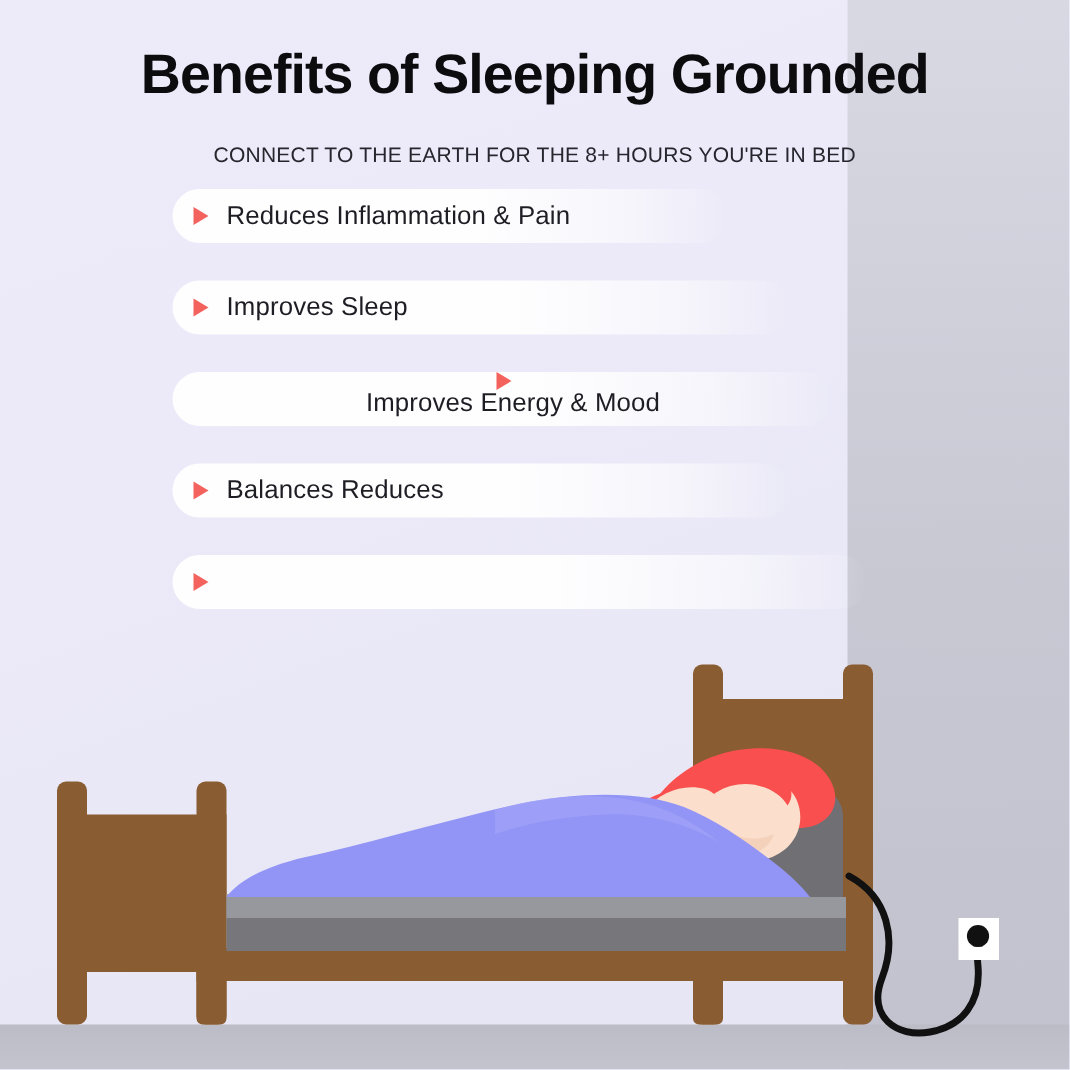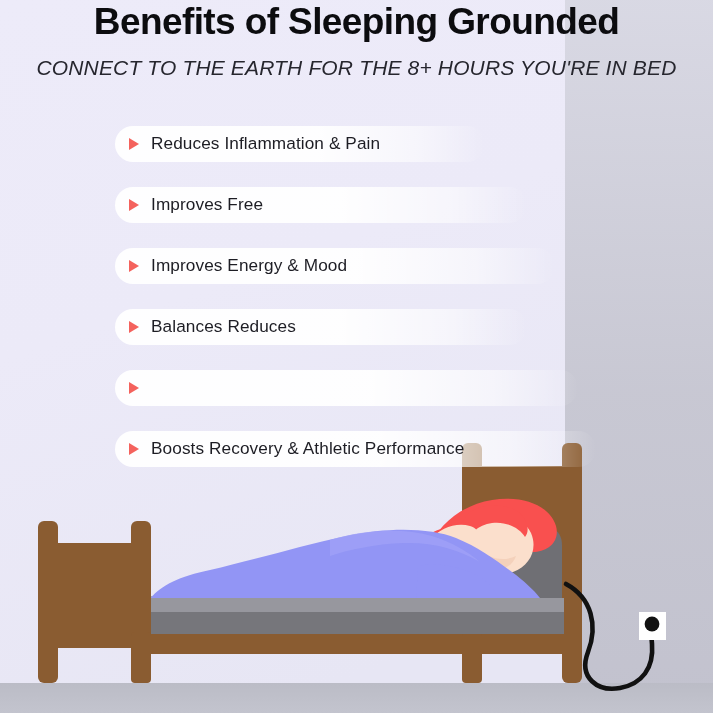--- a/index.html
+++ b/index.html
@@ -27,37 +27,37 @@
   .header {
     position: absolute;
     top: 0;
     left: 0;
     width: 713px;
     text-align: center;
     z-index: 6;
   }
   .title {
     margin: 0;
+    padding-top: 28px;
     font-size: 37px;
     font-weight: bold;
     letter-spacing: -0.6px;
     color: #0c0c0f;
     line-height: 1.18;
     font-family: "Liberation Sans", sans-serif;
   }
   .subtitle {
-    margin: 0;
+    margin: 12px;
     padding-top: 11px;
-    font-size: 21px;
+    font-size: 14px;
     font-weight: normal;
     letter-spacing: 0.15px;
     color: #26262e;
     line-height: 1.2;
     white-space: nowrap;
-    font-style: italic;
   }
 
   
   .benefits {
     position: absolute;
     top: 126px;
     left: 115px;
     z-index: 6;
     list-style: none;
     margin: 0;
@@ -219,32 +219,28 @@
     <p class="subtitle">CONNECT TO THE EARTH FOR THE 8+ HOURS YOU'RE IN BED</p>
   </div>
 
   <ul class="benefits" id="benefit-list">
       <li class="benefit-row" style="width: 370px;">
         <span class="arrow-icon"></span>
         <span class="benefit-label">Reduces Inflammation &amp; Pain</span>
       </li>
       <li class="benefit-row" style="width: 412px;">
         <span class="arrow-icon"></span>
-        <span class="benefit-label">Improves Free</span>
-      </li>
-      <li class="benefit-row" style="width: 440px;">
+        <span class="benefit-label">Improves Sleep</span>
+      </li>
+      <li class="benefit-row" style="width: 440px; flex-direction: column;">
         <span class="arrow-icon"></span>
         <span class="benefit-label">Improves Energy &amp; Mood</span>
       </li>
       <li class="benefit-row" style="width: 412px;">
         <span class="arrow-icon"></span>
         <span class="benefit-label">Balances Reduces</span>
       </li>
       <li class="benefit-row" style="width: 463px;">
         <span class="arrow-icon"></span>
       </li>
-      <li class="benefit-row" style="width: 481px;">
-        <span class="arrow-icon"></span>
-        <span class="benefit-label">Boosts Recovery &amp; Athletic Performance</span>
-      </li>
     </ul>
 
 </div>
 
 </body></html>

